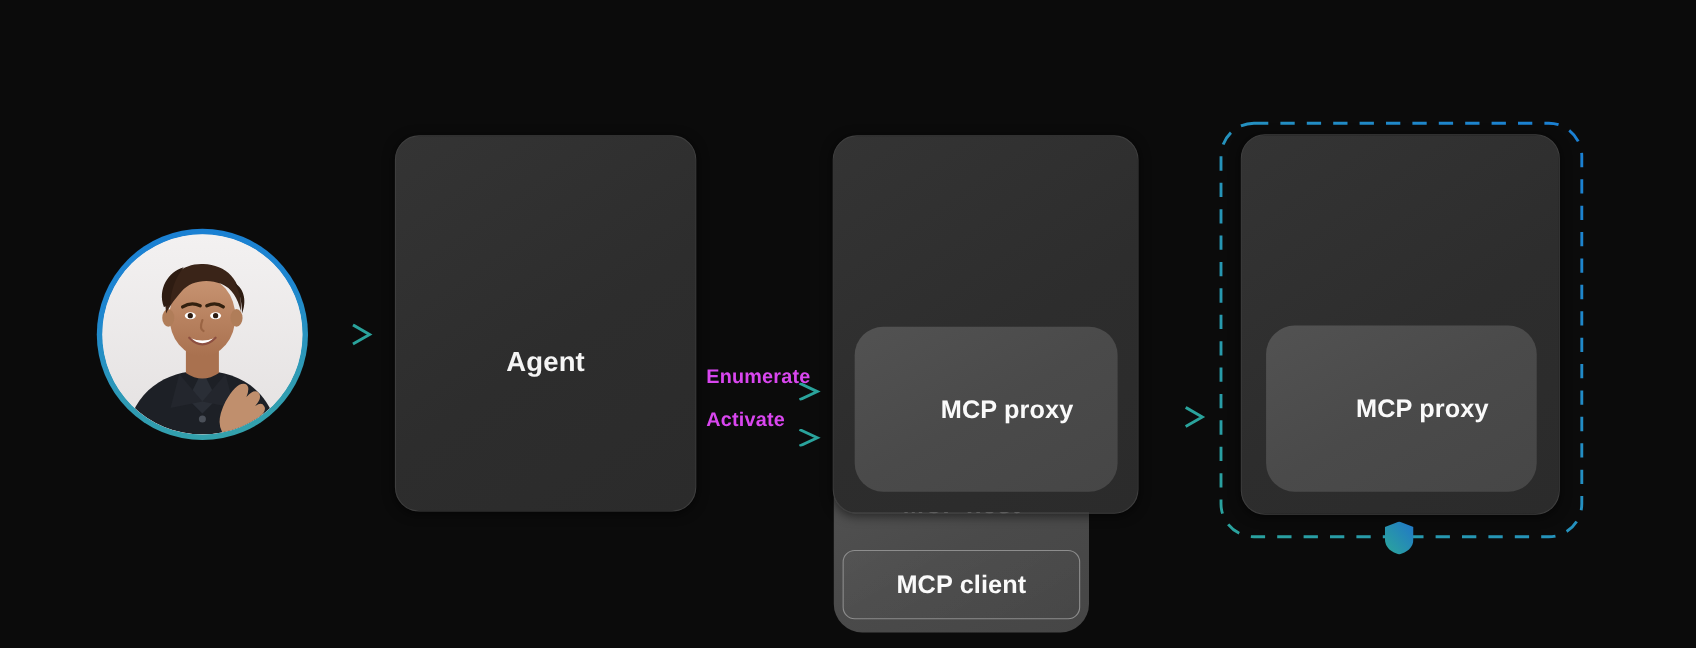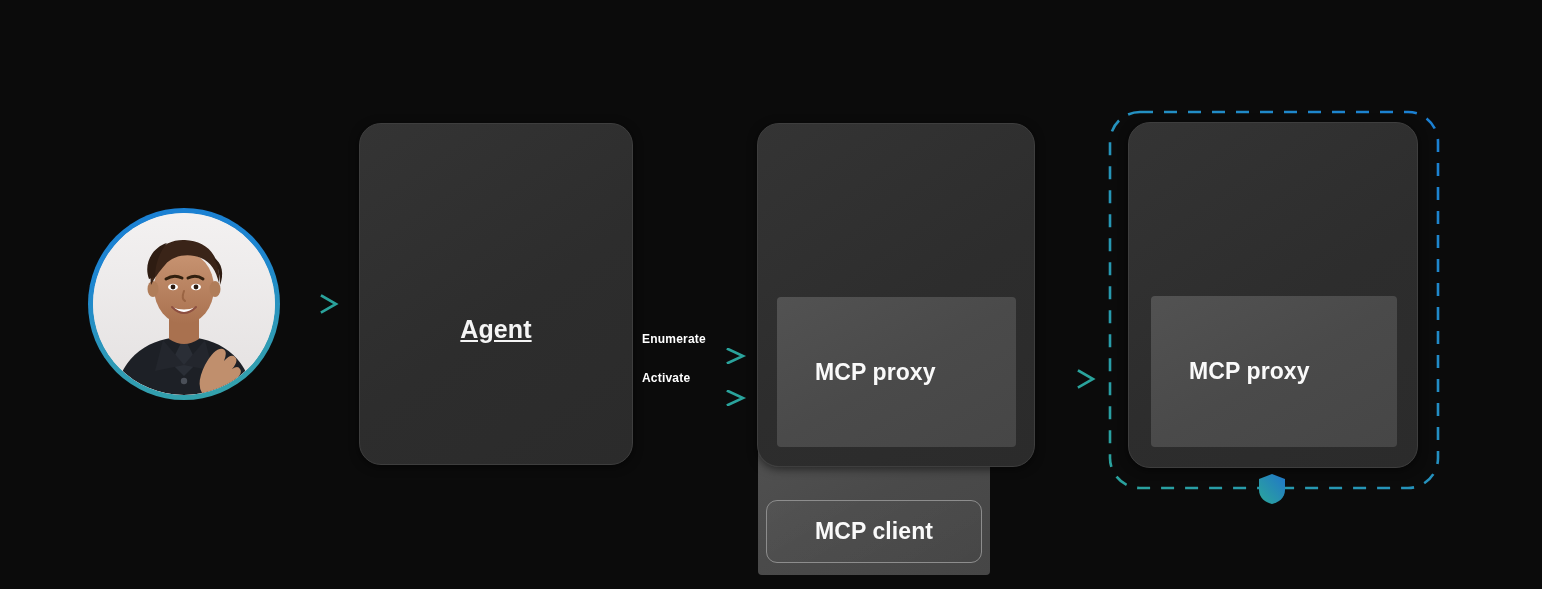--- a/index.html
+++ b/index.html
@@ -59,30 +59,29 @@
     position: absolute;
     left: 0;
     right: 0;
     text-align: center;
     color: #f5f5f5;
     font-size: 25px;
     font-weight: 700;
     line-height: 34px;
     letter-spacing: .1px;
     white-space: pre-line;
-    text-decoration: underline;
   }
   .panel {
     position: absolute;
     background: linear-gradient(150deg, #525252 0%, #4a4a4a 50%, #464646 100%);
-    border-radius: 4px;
+    border-radius: 26px;
     box-sizing: border-box;
     display: flex;
     align-items: center;
-    justify-content: flex-start;
+    justify-content: center;
     padding-left: 38px;
   }
   .panel-label {
     color: #fafafa;
     font-size: 23px;
     font-weight: 600;
     letter-spacing: .1px;
     text-align: center;
   }
   .subpanel {
@@ -122,22 +121,22 @@
 
   
   .arrow-svg { position: absolute; }
   #arrow-user   { left: 286px; top: 292px;  width: 56px;  height: 24px; }
   #arrow-enum   { left: 640px; top: 348px;  width: 108px; height: 16px; }
   #arrow-act    { left: 640px; top: 390px;  width: 108px; height: 16px; }
   #arrow-right  { left: 1039px; top: 368px; width: 60px;  height: 22px; }
 
   .flow-label {
     position: absolute;
-    color: #ffffff;
-    font-size: 12px;
+    color: #d946ef;
+    font-size: 18px;
     font-weight: 700;
     letter-spacing: .2px;
     white-space: nowrap;
   }
   #label-enumerate { left: 642px; top: 332px; }
   #label-activate  { left: 642px; top: 371px; }
 </style>
 </head>
 <body>
 

